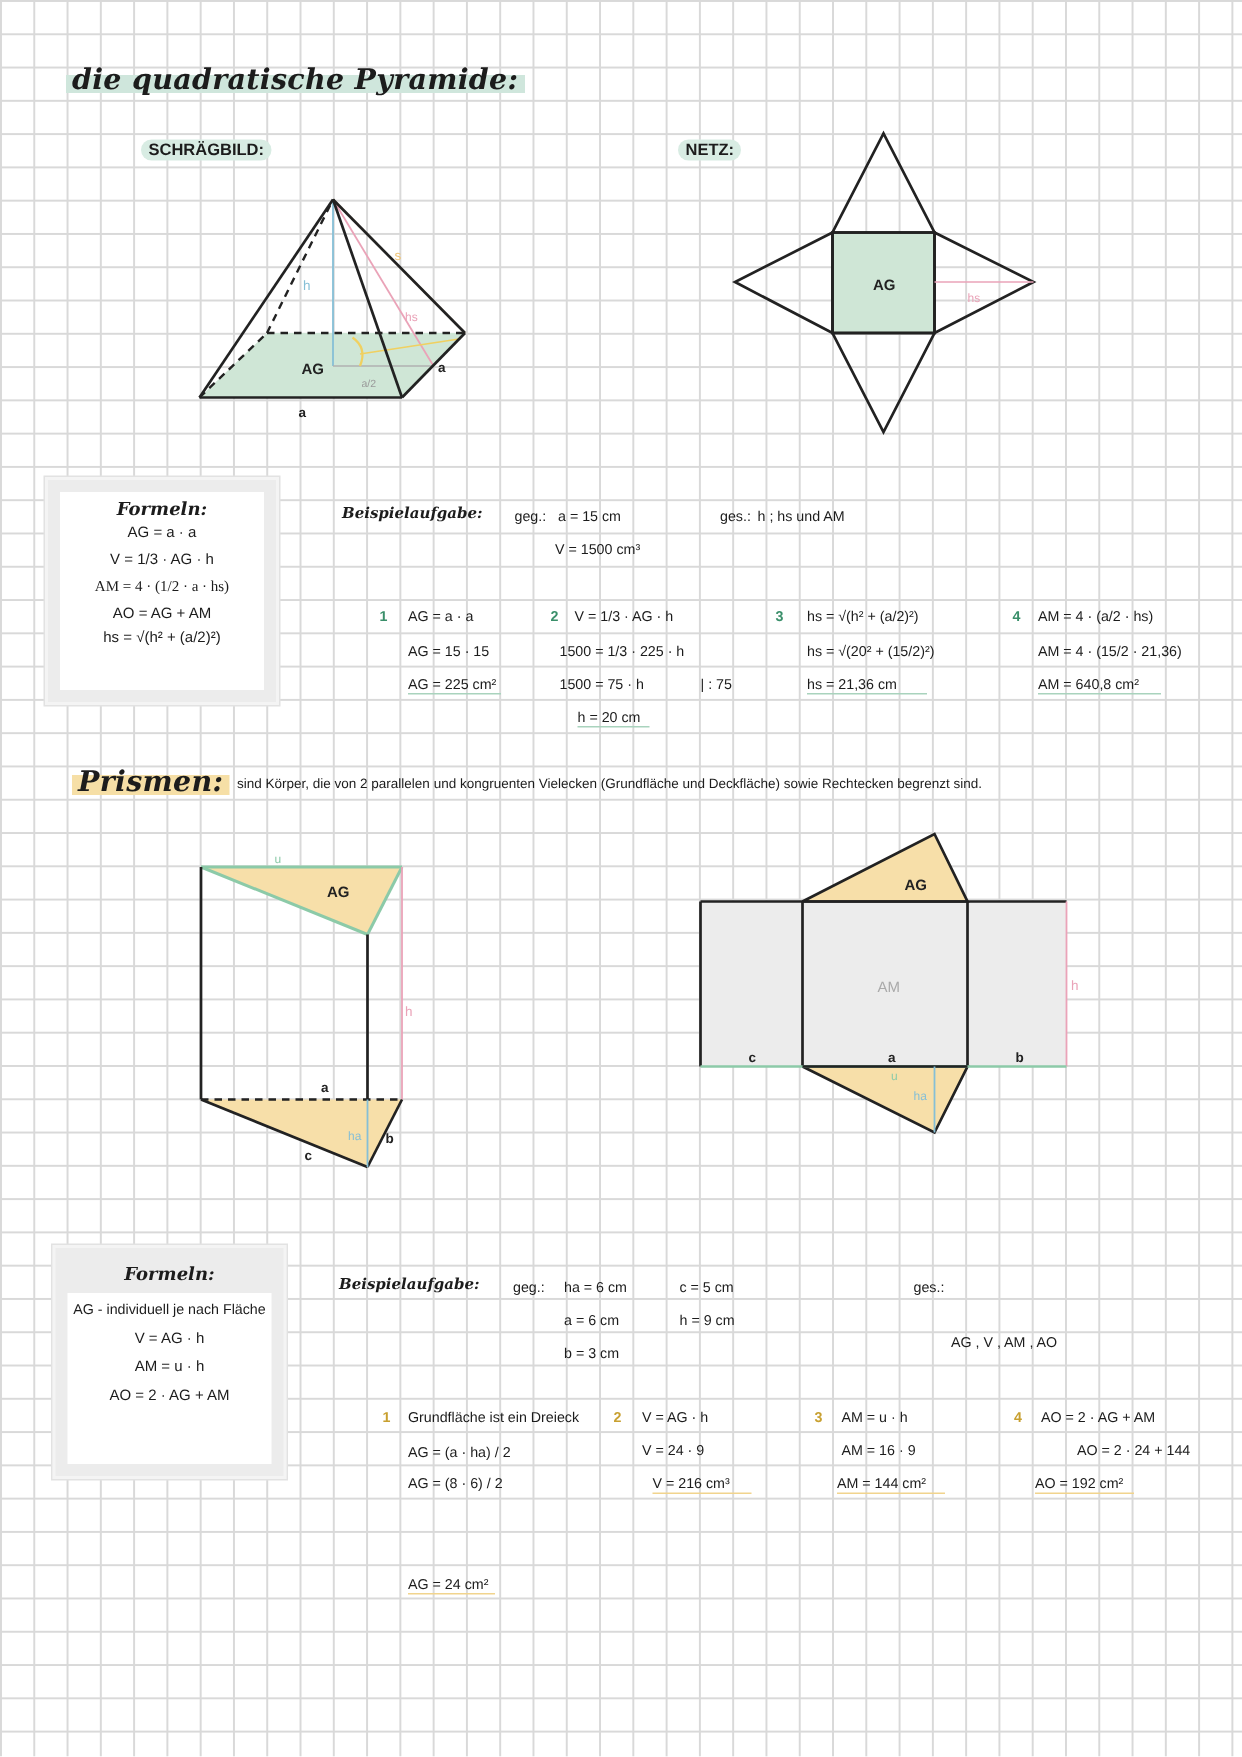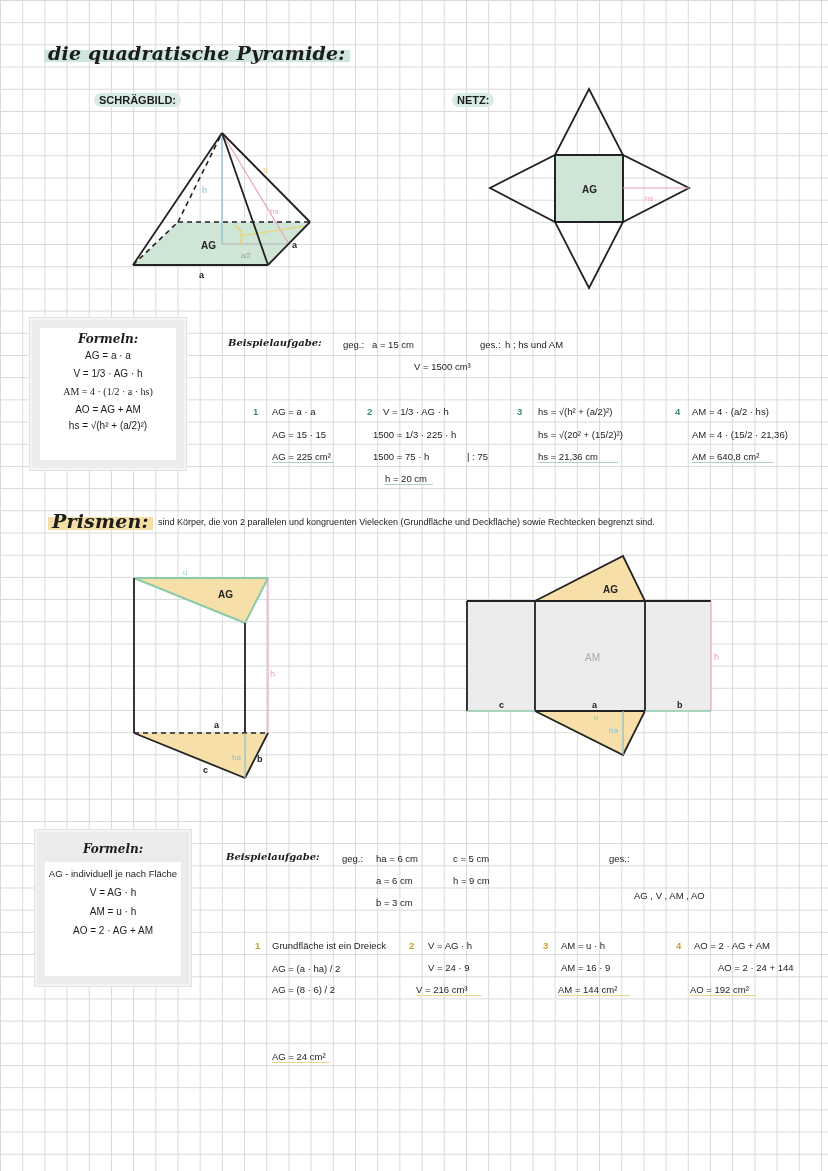--- a/index.html
+++ b/index.html
@@ -86,21 +86,21 @@
     <div class="fline" style="margin-top:7px;">V = 1/3 · AG · h</div>
     <div class="fline" style="margin-top:7px;font-family:Liberation Serif, serif;">AM = 4 · (1/2 · a · hs)</div>
     <div class="fline" style="margin-top:7px;">AO = AG + AM</div>
     <div class="fline" style="margin-top:5px;">hs = √(h² + (a/2)²)</div>
   </div>
 </div>
 
 <div class="abs hw" style="left:228px;top:337px;font-size:10px;">Beispielaufgabe:</div>
 <div class="abs sm" style="left:343px;top:339px;">geg.:</div>
 <div class="abs sm" style="left:372px;top:339px;">a = 15 cm</div>
-<div class="abs sm" style="left:370px;top:361px;margin-left:44px;">V = 1500 cm³</div>
+<div class="abs sm" style="left:370px;top:361px;">V = 1500 cm³</div>
 <div class="abs sm" style="left:480px;top:339px;">ges.:</div>
 <div class="abs sm" style="left:505px;top:339px;">h ; hs und AM</div>
 
 <div class="abs num" style="left:253px;top:406px;color:#3a8f6a;">1</div>
 <div class="abs sm" style="left:272px;top:406px;">AG = a · a</div>
 <div class="abs sm" style="left:272px;top:429px;">AG = 15 · 15</div>
 <div class="abs sm ul-green" style="left:272px;top:451px;width:62px;">AG = 225 cm²</div>
 
 <div class="abs num" style="left:367px;top:406px;color:#3a8f6a;">2</div>
 <div class="abs sm" style="left:383px;top:406px;">V = 1/3 · AG · h</div>
@@ -189,21 +189,21 @@
 
 <div class="abs num" style="left:255px;top:940px;color:#c8a030;">1</div>
 <div class="abs sm" style="left:272px;top:940px;">Grundfläche ist ein Dreieck</div>
 <div class="abs sm" style="left:272px;top:963px;">AG = (a · ha) / 2</div>
 <div class="abs sm" style="left:272px;top:984px;">AG = (8 · 6) / 2</div>
 <div class="abs sm ul-yellow" style="left:272px;top:1007px;width:58px;margin-top:44px;">AG = 24 cm²</div>
 
 <div class="abs num" style="left:409px;top:940px;color:#c8a030;">2</div>
 <div class="abs sm" style="left:428px;top:940px;">V = AG · h</div>
 <div class="abs sm" style="left:428px;top:962px;">V = 24 · 9</div>
-<div class="abs sm ul-yellow" style="left:416px;top:984px;width:66px;">V = 216 cm³</div>
+<div class="abs sm ul-yellow" style="left:435px;top:984px;width:66px;">V = 216 cm³</div>
 
 <div class="abs num" style="left:543px;top:940px;color:#c8a030;">3</div>
 <div class="abs sm" style="left:561px;top:940px;">AM = u · h</div>
 <div class="abs sm" style="left:561px;top:962px;">AM = 16 · 9</div>
 <div class="abs sm ul-yellow" style="left:558px;top:984px;width:72px;">AM = 144 cm²</div>
 
 <div class="abs num" style="left:676px;top:940px;color:#c8a030;">4</div>
 <div class="abs sm" style="left:694px;top:940px;">AO = 2 · AG + AM</div>
 <div class="abs sm" style="left:694px;top:962px;margin-left:24px;">AO = 2 · 24 + 144</div>
 <div class="abs sm ul-yellow" style="left:690px;top:984px;width:66px;">AO = 192 cm²</div>

